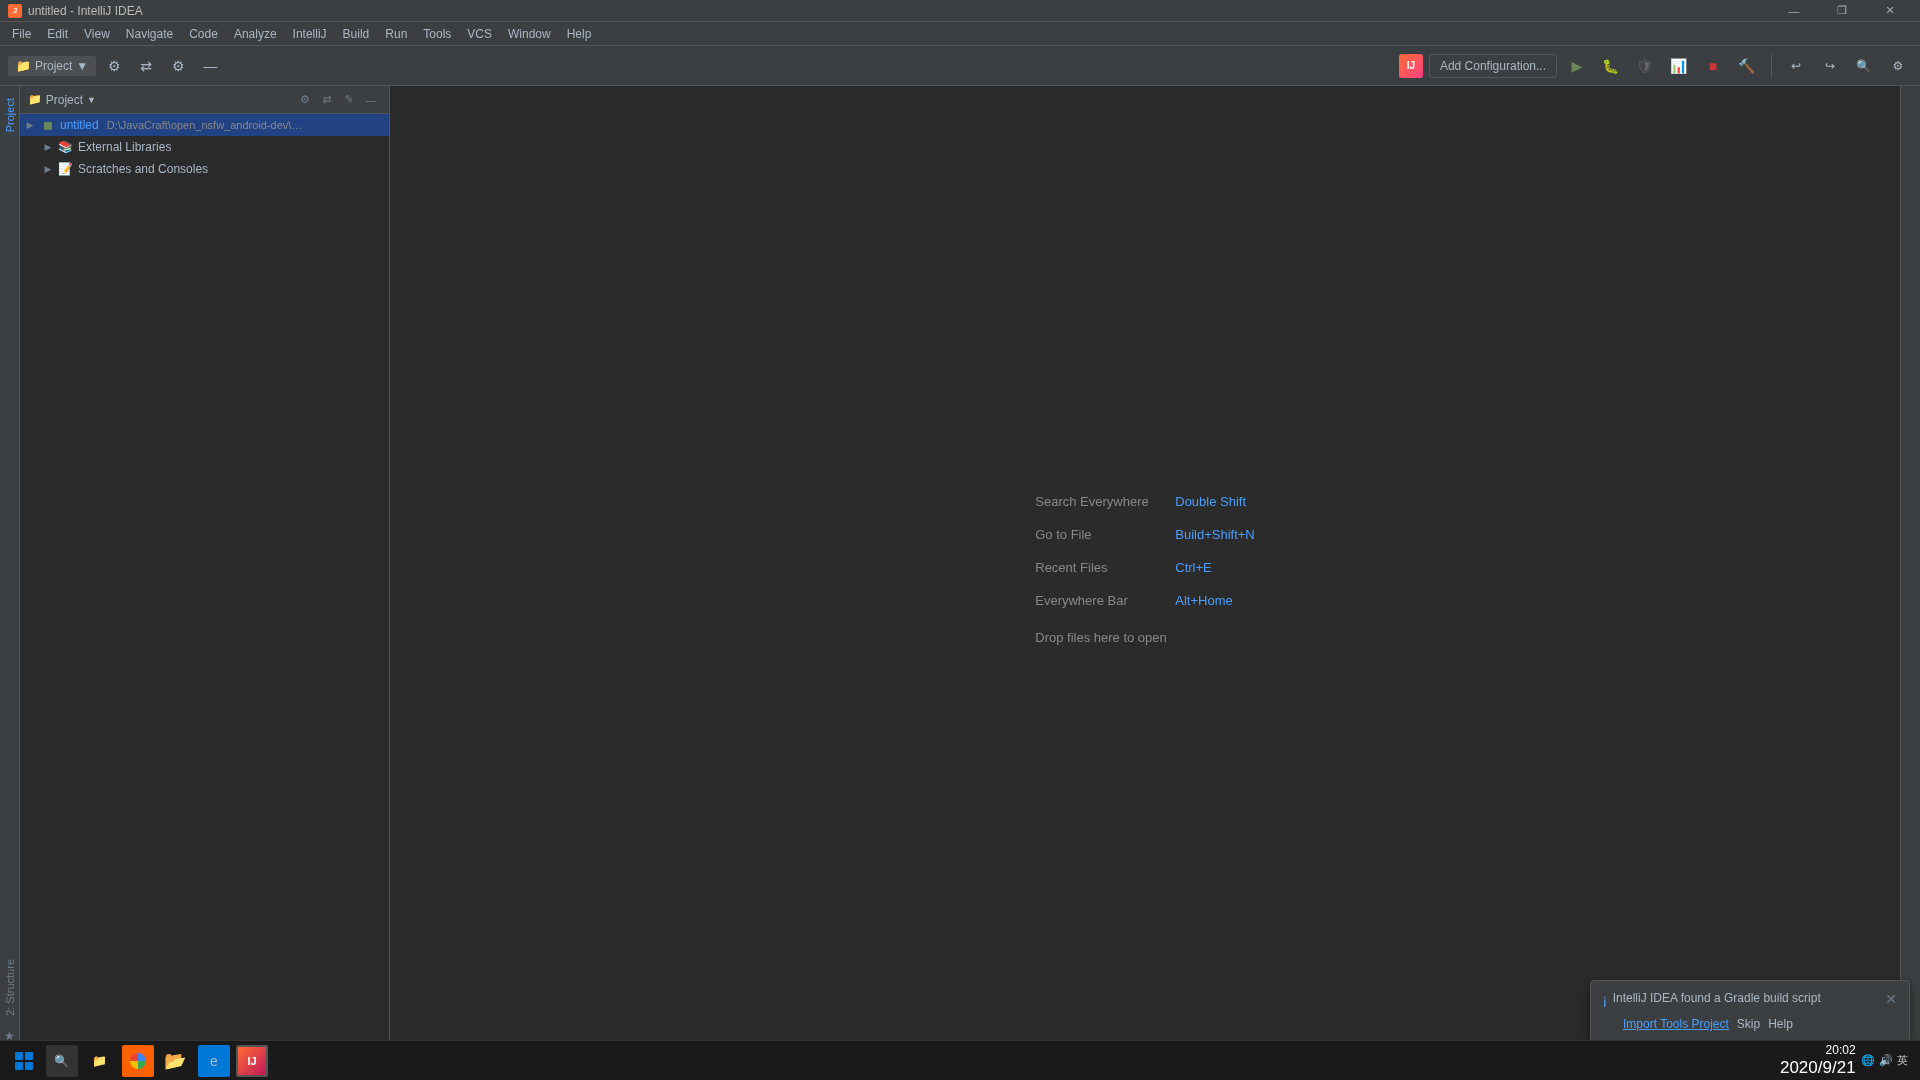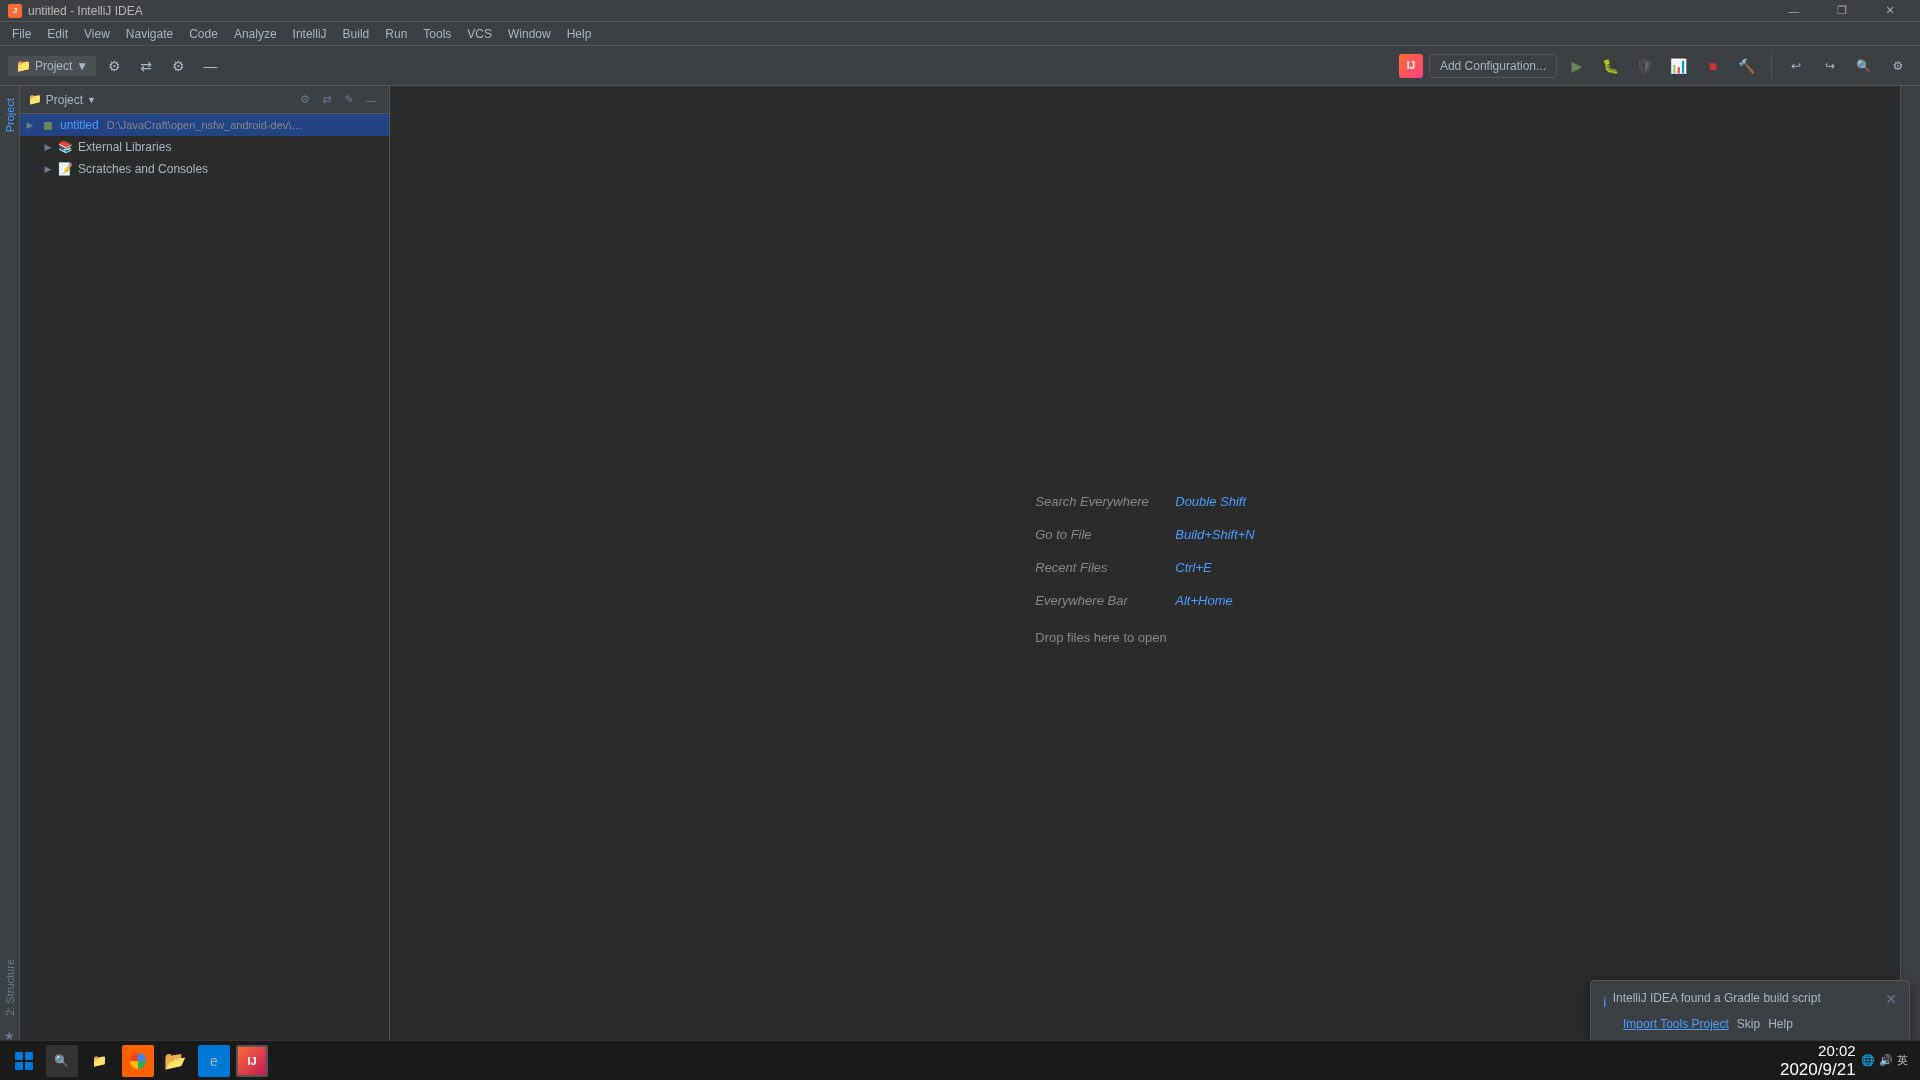--- a/index.html
+++ b/index.html
@@ -237,21 +237,20 @@
     }
     #editor-hints {
       display: flex;
       flex-direction: column;
       gap: 18px;
     }
     .hint-row {
       display: flex;
       align-items: center;
       font-size: 13px;
-      font-style: italic;
     }
     .hint-label {
       color: #888;
       min-width: 140px;
     }
     .hint-shortcut {
       color: #4a9eff;
     }
     #drop-hint {
       color: #888;
@@ -580,21 +579,21 @@
   <div style="width:32px;height:32px;display:flex;align-items:center;justify-content:center;cursor:pointer;background:#333;border-radius:2px;">🔍</div>
   <div style="width:32px;height:32px;display:flex;align-items:center;justify-content:center;cursor:pointer;border-radius:2px;">📁</div>
   <div style="width:32px;height:32px;background:#ff6100;border-radius:2px;display:flex;align-items:center;justify-content:center;cursor:pointer;">
     <div style="width:16px;height:16px;border-radius:50%;background:conic-gradient(#4285f4 0deg 90deg,#34a853 90deg 180deg,#fbbc05 180deg 270deg,#ea4335 270deg 360deg);"></div>
   </div>
   <div style="width:32px;height:32px;display:flex;align-items:center;justify-content:center;cursor:pointer;font-size:18px;">📂</div>
   <div style="width:32px;height:32px;background:#0078d7;border-radius:2px;display:flex;align-items:center;justify-content:center;cursor:pointer;font-size:14px;">e</div>
   <div style="width:32px;height:32px;background:linear-gradient(135deg,#ff6b35,#c0195a);border-radius:2px;display:flex;align-items:center;justify-content:center;cursor:pointer;color:white;font-size:11px;font-weight:bold;border:2px solid #555;">IJ</div>
 
   <div style="margin-left:auto;display:flex;flex-direction:column;align-items:flex-end;gap:1px;">
-    <span style="color:#fff;font-size:15px;">20:02</span>
+    <span style="color:#fff;font-size:12px;">20:02</span>
     <span style="color:#fff;font-size:17px;">2020/9/21</span>
   </div>
 
   <div style="display:flex;align-items:center;gap:4px;color:#ccc;font-size:11px;margin-right:4px;">
     <span>🌐</span>
     <span>🔊</span>
     <span>英</span>
   </div>
 </div>
 

